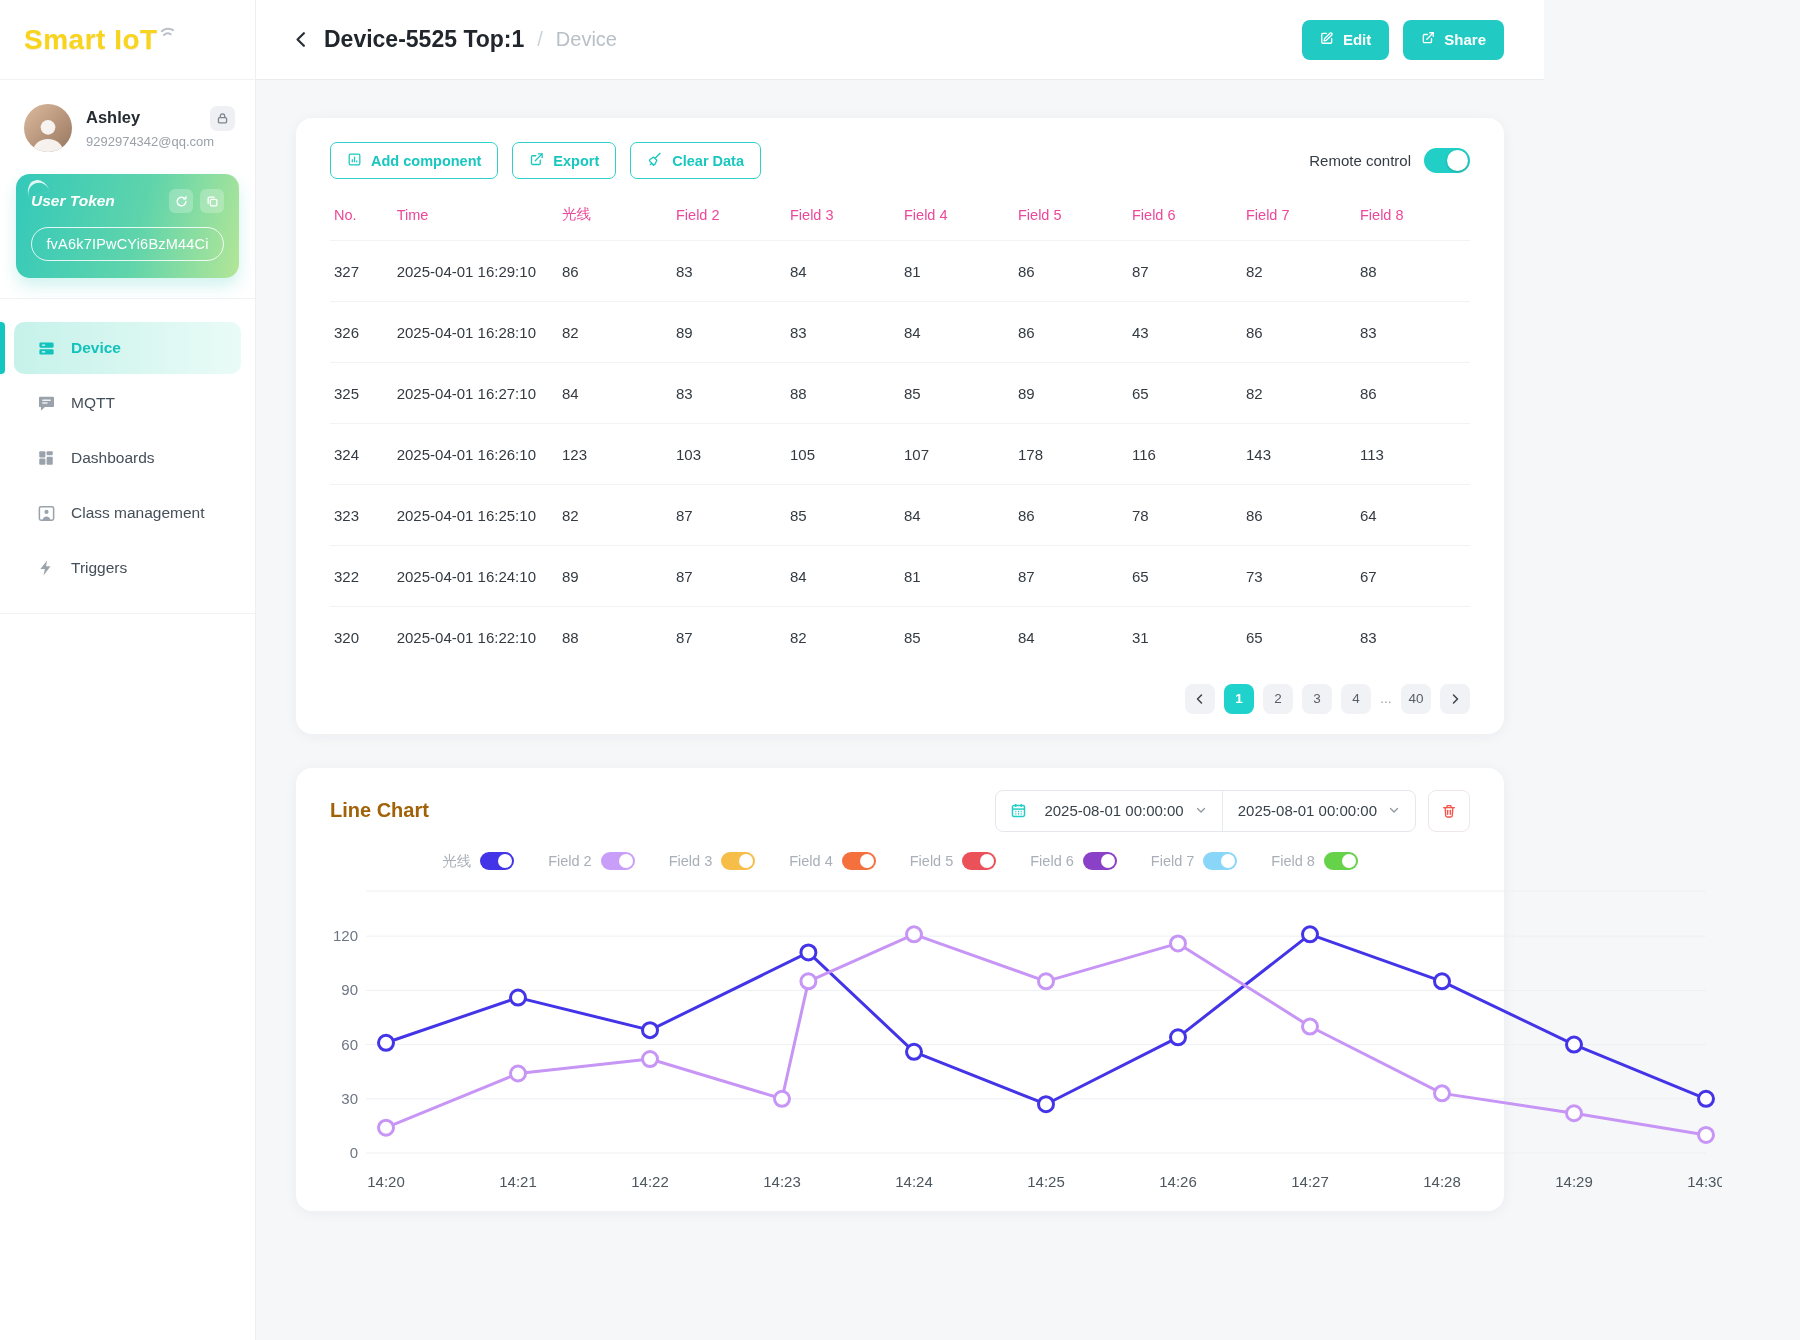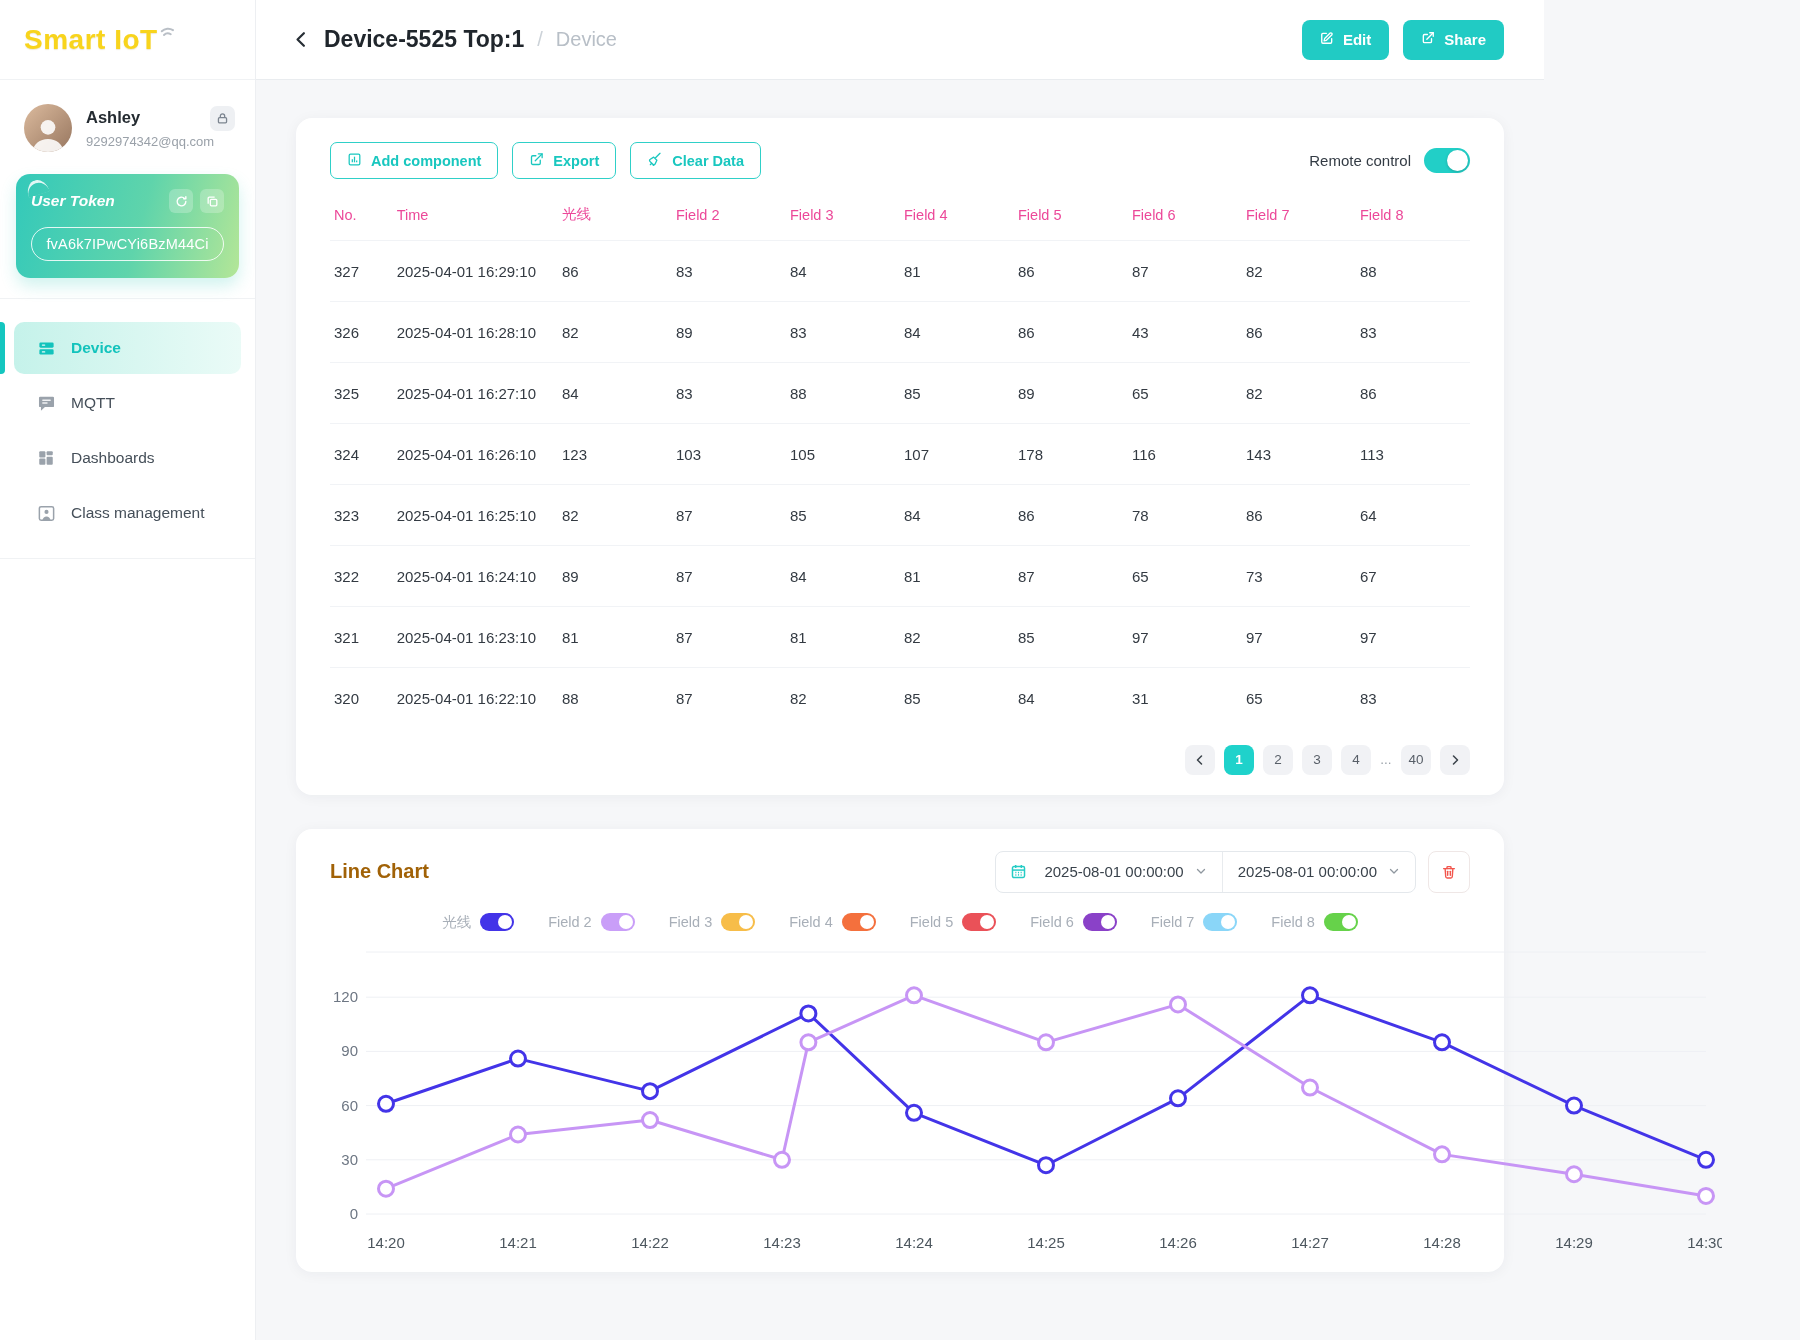--- a/index.html
+++ b/index.html
@@ -171,20 +171,28 @@
         </div>
         <div class="nav-item">
           <span class="nicon">
             <svg width="19" height="19" viewBox="0 0 24 24" fill="none" stroke="currentColor" stroke-width="1.9">
               <rect x="3" y="3.5" width="18" height="17" rx="2.2"></rect>
               <circle cx="12" cy="10" r="2.6" fill="currentColor" stroke="none"></circle>
               <path d="M6.8 20.5c.6-3.1 2.7-4.8 5.2-4.8s4.6 1.7 5.2 4.8" fill="currentColor" stroke="none"></path>
             </svg>
           </span>
           <span>Class management</span>
+        </div>
+        <div class="nav-item">
+          <span class="nicon">
+            <svg width="18" height="18" viewBox="0 0 24 24" fill="currentColor">
+              <path d="M13.5 2 4.5 13.4h6l-1.8 8.6 9.3-12.4h-6z"></path>
+            </svg>
+          </span>
+          <span>Triggers</span>
         </div>
       </nav>
     <div class="sidebar-sep"></div>
   </aside>
 
   <div class="main">
 
     <header class="topbar">
       <span class="back-btn">
         <svg width="19" height="19" viewBox="0 0 24 24" fill="none" stroke="currentColor" stroke-width="2.8" stroke-linecap="round" stroke-linejoin="round">
@@ -344,32 +352,20 @@
                 <td>322</td>
                 <td>2025-04-01 16:24:10</td>
                 <td>89</td>
                 <td>87</td>
                 <td>84</td>
                 <td>81</td>
                 <td>87</td>
                 <td>65</td>
                 <td>73</td>
                 <td>67</td>
-              </tr>
-              <tr>
-                <td>321</td>
-                <td>2025-04-01 16:23:10</td>
-                <td>81</td>
-                <td>87</td>
-                <td>81</td>
-                <td>82</td>
-                <td>85</td>
-                <td>97</td>
-                <td>97</td>
-                <td>97</td>
               </tr>
               <tr>
                 <td>320</td>
                 <td>2025-04-01 16:22:10</td>
                 <td>88</td>
                 <td>87</td>
                 <td>82</td>
                 <td>85</td>
                 <td>84</td>
                 <td>31</td>

